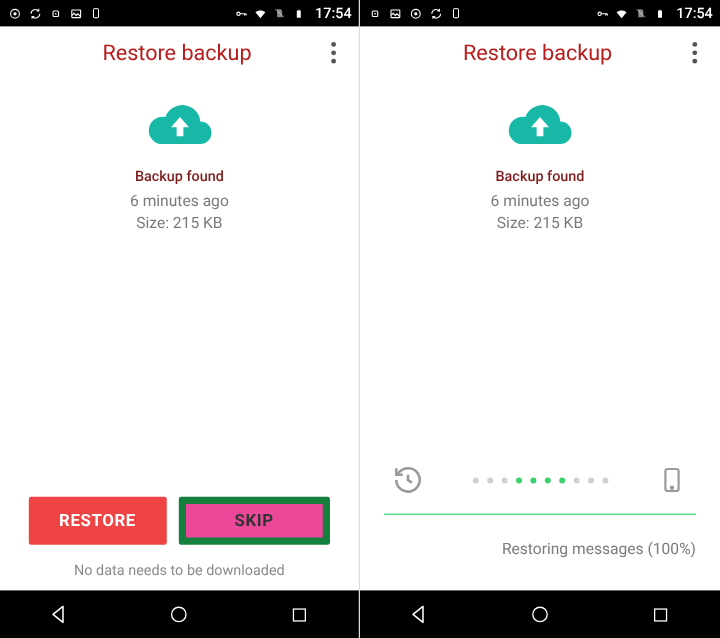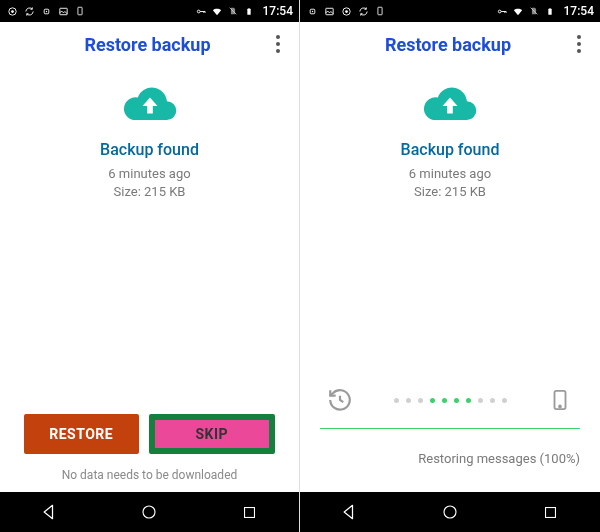--- a/index.html
+++ b/index.html
@@ -41,23 +41,23 @@
 
   .appbar {
     height: 44px;
     display: flex;
     align-items: center;
     padding: 0 8px 0 0;
   }
   .appbar .title {
     flex: 1;
     text-align: center;
-    color: #1d4ed8;
+    color: #b91c1c;
     font-size: 18px;
-    font-weight: 700;
+    font-weight: 400;
     padding-left: 30px;
   }
   .appbar .more {
     width: 26px; height: 26px;
     display: flex; align-items: center; justify-content: center;
     color: #555;
   }
   .more-dots { display:flex; flex-direction:column; gap:3px; }
   .more-dots span { width:4px; height:4px; border-radius:50%; background:#555; }
 
@@ -70,22 +70,22 @@
     overflow: hidden;
   }
 
   .cloud {
     margin-top: 10px;
     width: 60px; height: 42px;
     position: relative;
   }
 
   .heading {
-    color: #0369a1;
-    font-size: 16px;
+    color: #7f1d1d;
+    font-size: 12px;
     font-weight: 500;
     margin-top: 14px;
   }
   .sub {
     color: #7a7a7a;
     font-size: 13px;
     margin-top: 6px;
     text-align: center;
     line-height: 1.4;
   }
@@ -111,21 +111,21 @@
     font-weight: 700;
     letter-spacing: 0.5px;
     display: flex;
     align-items: center;
     justify-content: center;
     border-radius: 2px;
     cursor: pointer;
     user-select: none;
   }
   .btn-primary {
-    background: #c2410c;
+    background: #ef4444;
     color: #fff;
   }
   .btn-secondary {
     background: #ec4899;
     color: #333;
     border: 6px solid #15803d;
   }
   .footnote {
     color: #8a8a8a;
     font-size: 12px;

